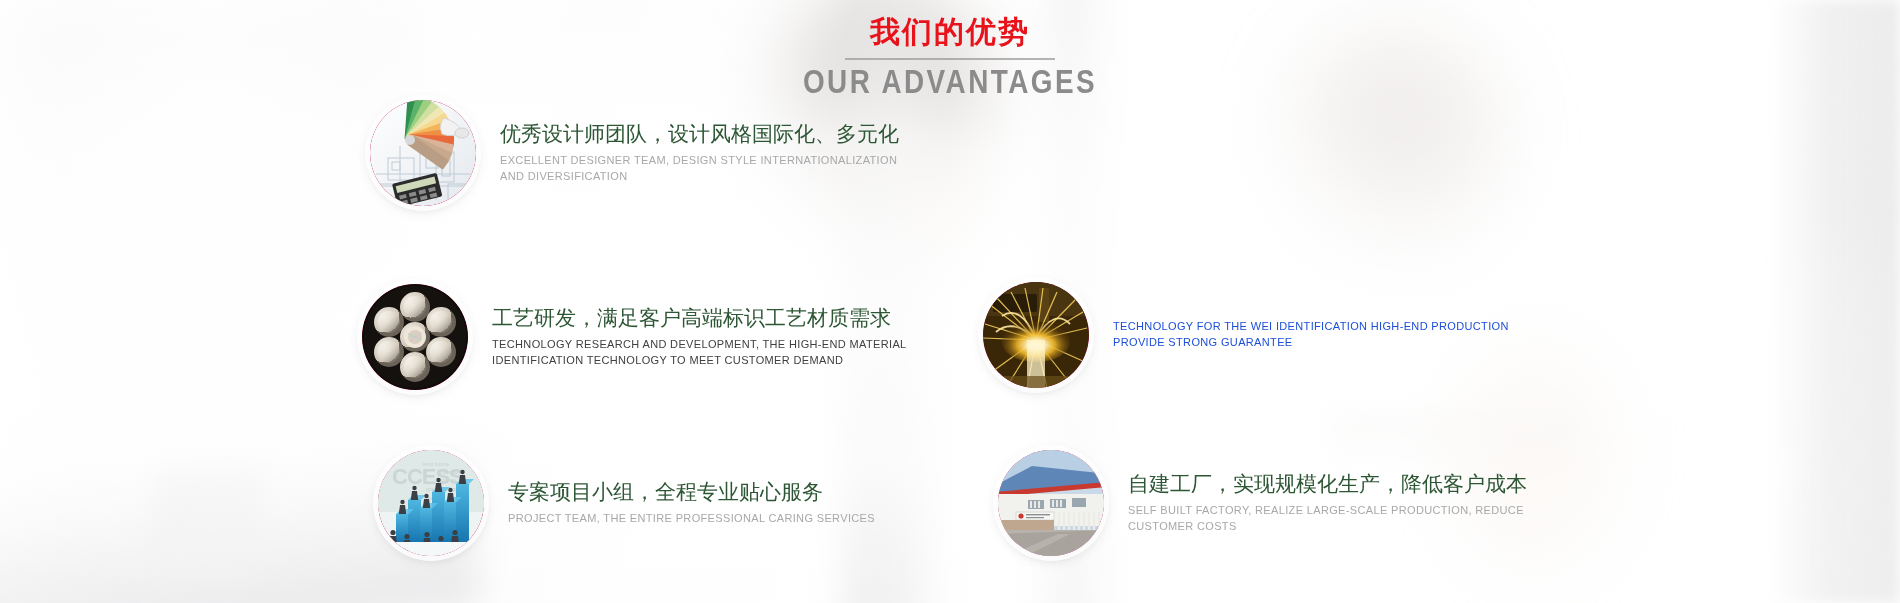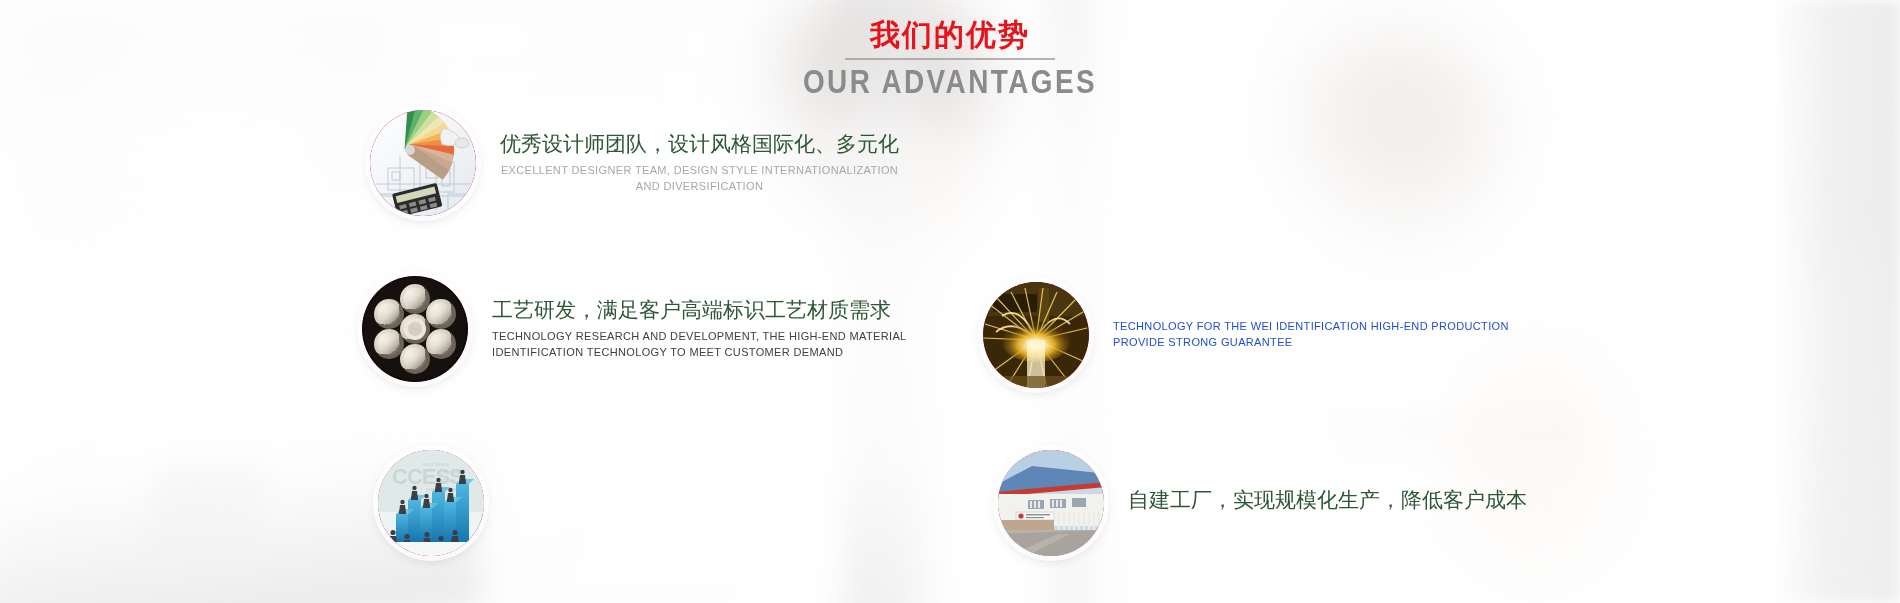--- a/index.html
+++ b/index.html
@@ -84,21 +84,21 @@
       radial-gradient(ellipse at 28% 50%,rgba(255,255,255,.97) 0%,rgba(255,255,255,.82) 42%,rgba(255,255,255,.42) 70%,rgba(255,255,255,.25) 100%),
       linear-gradient(180deg,rgba(255,255,255,.30) 0%,rgba(255,255,255,.10) 35%,rgba(255,255,255,.35) 100%);
   }
 
   
   .content{position:absolute;inset:0;}
 
   .heading{position:absolute;left:0;right:0;top:18px;text-align:center;}
   .heading .cn{
     font-size:30px;font-weight:700;letter-spacing:2px;line-height:1.1;
-    font-family:Liberation Serif, serif;
+    font-family:Liberation Mono, monospace;
   }
   .rule{width:210px;height:2px;margin:7px auto 2px;opacity:.75;}
   .heading .en{
     font-size:34px;font-weight:700;letter-spacing:3px;line-height:1.15;
     font-family:"Liberation Sans Narrow","Liberation Sans",sans-serif;
     transform:scaleX(.82);transform-origin:center;
   }
 
   .item{position:absolute;display:flex;align-items:center;}
   .thumb{
@@ -112,22 +112,22 @@
     font-size:21px;line-height:1.25;white-space:nowrap;
     font-family:"DejaVu Sans","Liberation Sans",sans-serif;
     margin-bottom:5px;
   }
   .t-en{
     font-size:11px;line-height:1.45;letter-spacing:.35px;white-space:pre-line;
     font-family:Liberation Sans, sans-serif;
   }
 
   
-  #item-0{left:370px;top:110px;text-align:center;}
-  #item-1{left:362px;top:276px;}
+  #item-0{left:370px;top:100px;}
+  #item-1{left:362px;top:284px;}
   #item-2{left:983px;top:282px;}
   #item-3{left:378px;top:450px;}
   #item-4{left:998px;top:450px;}
 </style>
 </head>
 <body>
 
 <div id="stage">
 
   <div class="bg-layer">
@@ -444,20 +444,24 @@
                 </g>
               <g transform="translate(74,80)">
                   <circle cx="3" cy="2.5" r="2.6"></circle>
                   <path d="M0 6 h6 l1.4 11 h-8.8z"></path>
                 </g>
             </g>
             <rect y="92" width="106" height="14" fill="#f4f8f8"></rect>
           </g>
         </svg>
       </div>
+      <div class="texts">
+        <div class="t-cn" style="color: rgb(45, 86, 52);">专案项目小组，全程专业贴心服务</div>
+        <div class="t-en" style="color: rgb(168, 168, 168);">PROJECT TEAM, THE ENTIRE PROFESSIONAL CARING SERVICES</div>
+      </div>
     </div>
 
     <div class="item" id="item-4">
       <div class="thumb">
         <svg viewBox="0 0 106 106" aria-hidden="true">
           <defs>
               <clipPath id="c4">
                 <circle cx="53" cy="53" r="53"></circle>
               </clipPath>
             </defs>
@@ -505,17 +509,19 @@
             </g>
 
             <rect y="80" width="106" height="26" fill="#b7b2ab"></rect>
             <path d="M-4 84 L110 80 L110 106 L-4 106z" fill="#a8a49d"></path>
             <path d="M10 106 L60 84 L72 84 L28 106z" fill="#bdb9b2" opacity=".7"></path>
           </g>
         </svg>
       </div>
       <div class="texts">
         <div class="t-cn" style="color: rgb(45, 86, 52);">自建工厂，实现规模化生产，降低客户成本</div>
+        <div class="t-en" style="color: rgb(168, 168, 168);">SELF BUILT FACTORY, REALIZE LARGE-SCALE PRODUCTION, REDUCE
+CUSTOMER COSTS</div>
       </div>
     </div>
 
   </div>
 </div>
 
 </body></html>

